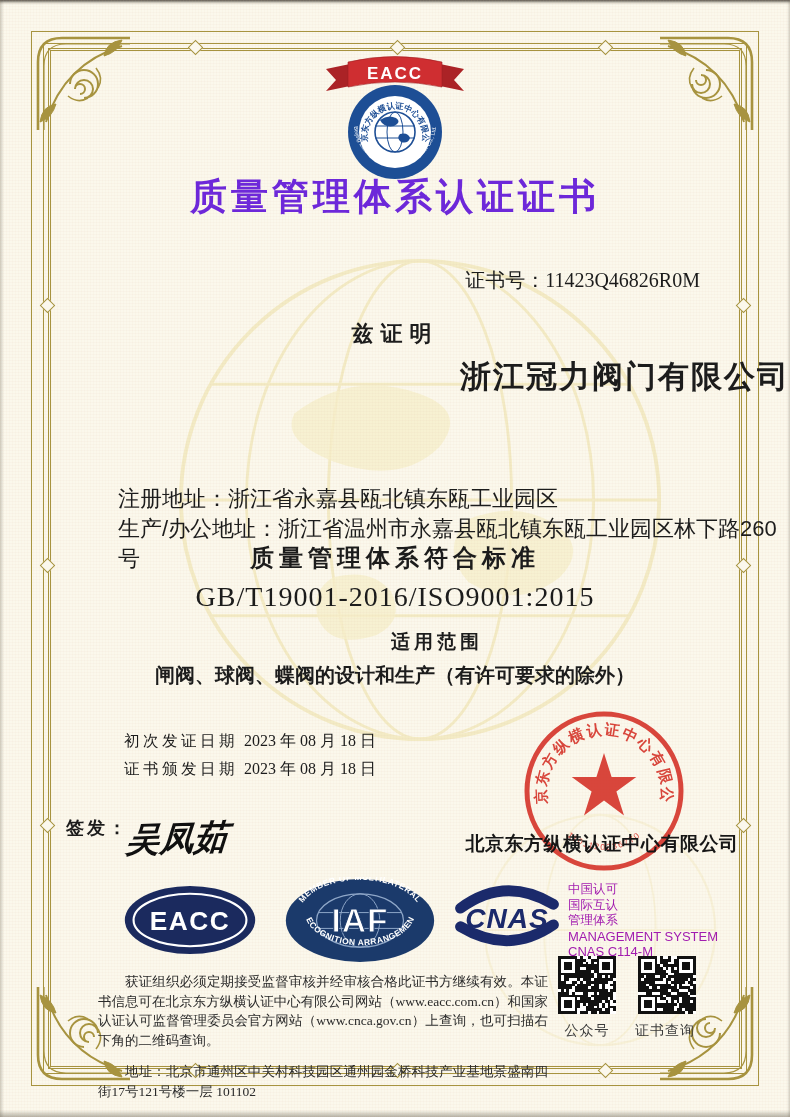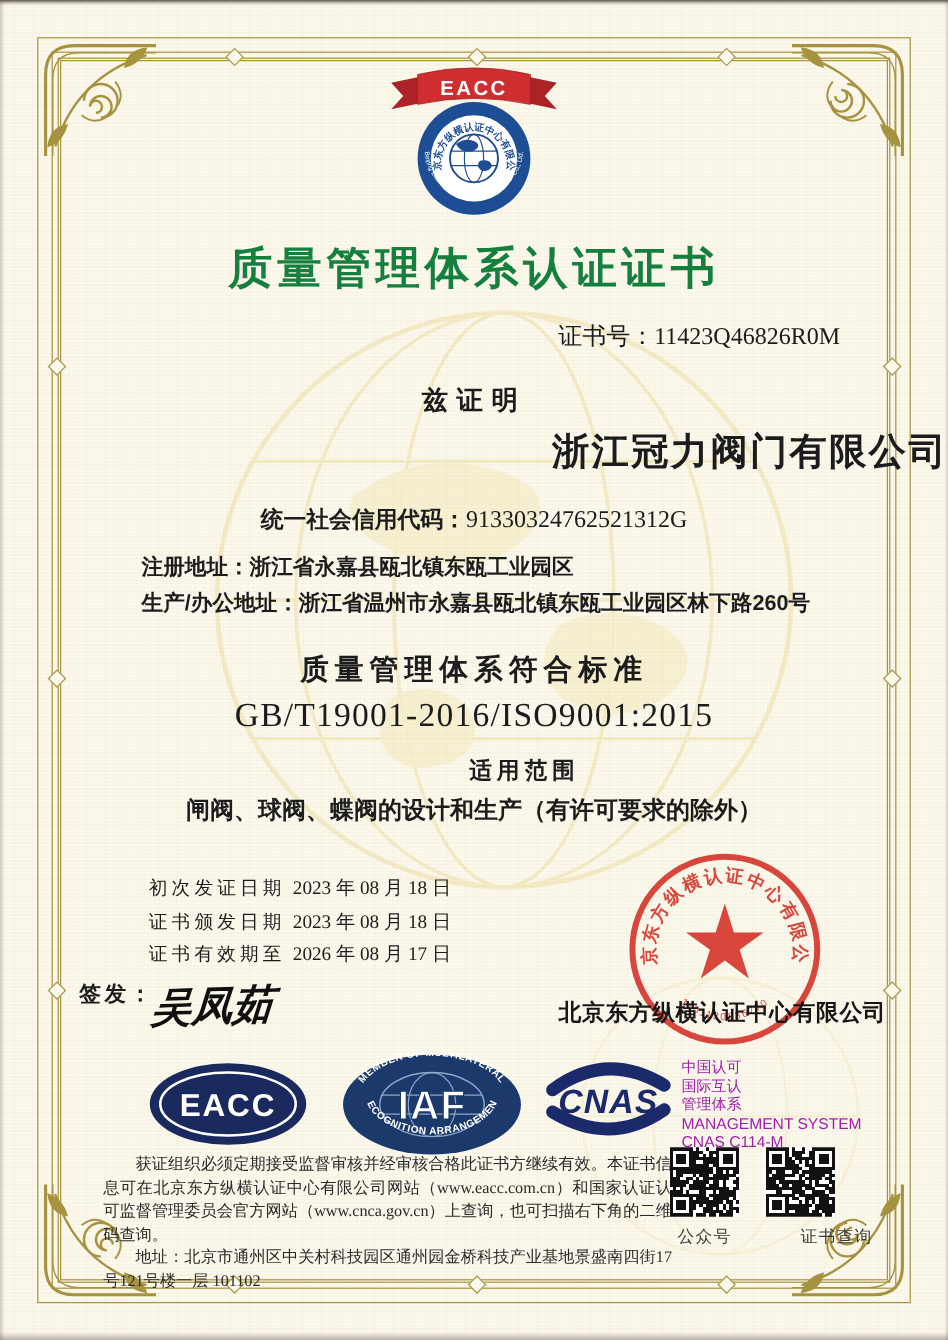--- a/index.html
+++ b/index.html
@@ -24,48 +24,48 @@
   .gold1{inset:31px;border:1.5px solid #a7933f;z-index:2;}
   .gold2{inset:43px;border:1px solid #a7933f;z-index:2;}
   .gold3{inset:48px;border:3px double #a7933f;z-index:2;}
   .corner{width:100px;height:100px;z-index:3;}
   .dia{width:9px;height:9px;border:1.5px solid #a7933f;background:#fbf8ec;transform:rotate(45deg);z-index:3;}
   
   .wm{z-index:0;pointer-events:none;}
   
   .z{z-index:4;}
   .center{left:0;width:100%;text-align:center;}
-  .title{top:199px;font-family:"Liberation Sans",sans-serif;font-weight:bold;font-size:37px;letter-spacing:4px;color:#15803d;}
+  .title{top:172px;font-family:"Liberation Sans",sans-serif;font-weight:bold;font-size:37px;letter-spacing:4px;color:#6d28d9;}
   .certno{top:267px;right:90px;font-size:20px;color:#1b1b1b;}
   .certify{top:319px;font-size:22px;font-weight:bold;letter-spacing:7px;}
   .company{top:356px;font-family:"Liberation Sans",sans-serif;font-weight:bold;font-size:31px;letter-spacing:2px;text-align:right;}
   .creditline{top:420px;font-size:20px;}
   .creditline .lab{font-family:"Liberation Sans",sans-serif;font-weight:bold;font-size:19px;}
-  .addr{left:118px;top:457px;font-family:"Liberation Sans",sans-serif;font-weight:bold;font-size:18px;line-height:30px;}
+  .addr{left:118px;top:484px;font-family:"Liberation Sans",sans-serif;font-weight:normal;font-size:22px;line-height:30px;}
   .stdhead{top:542px;font-size:24px;font-weight:bold;letter-spacing:5px;}
   .stdcode{top:581px;font-size:28px;letter-spacing:1px;}
   .scopehead{top:629px;font-size:19px;font-weight:bold;letter-spacing:4px;padding-left:42px;}
   .scopetext{top:662px;font-family:"Liberation Sans",sans-serif;font-weight:bold;font-size:20px;}
   .dates{left:124px;top:727px;font-size:16px;line-height:27.5px;}
   .dates .lab{display:inline-block;width:118px;letter-spacing:3.5px;font-size:15.5px;}
   .dates .val{margin-left:2px;}
   .seal{left:518px;top:705px;width:172px;height:172px;z-index:5;opacity:.93;}
   .issuer{left:452px;top:831px;width:300px;text-align:center;font-family:"Liberation Sans",sans-serif;
     font-weight:600;font-size:19px;letter-spacing:.5px;z-index:6;color:#161616;}
   .signlab{left:66px;top:816px;font-size:18px;letter-spacing:3px;z-index:4;font-weight:bold;}
   .signature{left:126px;top:816px;font-size:34px;font-weight:bold;font-style:italic;
     transform:rotate(-2deg) skewX(-6deg);z-index:4;color:#101010;}
   .logo-eacc{left:120px;top:884px;width:140px;height:72px;z-index:5;}
   .logo-iaf{left:282px;top:877px;width:156px;height:87px;z-index:5;}
   .logo-cnas{left:448px;top:884px;width:118px;height:64px;z-index:5;}
   .cnastext{left:568px;top:882px;width:170px;font-family:"Liberation Sans",sans-serif;
     font-size:12.5px;line-height:15.5px;color:#a21caf;z-index:5;}
   .cnastext .en{font-size:13px;}
   .footnote{left:86px;top:960px;width:474px;font-size:13.5px;line-height:19.5px;text-align:justify;color:#2a2a2a;z-index:5;}
-  .footnote p{margin:0;text-indent:2em;}
+  .footnote p{margin:12px;text-indent:2em;}
   .qr{width:58px;height:58px;background:#fff;z-index:5;}
   .qrlab{font-size:14px;color:#3a3a3a;text-align:center;z-index:5;letter-spacing:1px;}
   .badge{left:320px;top:56px;width:150px;height:128px;z-index:5;}
 </style>
 </head>
 <body>
 
 <div class="cert">
 
   <svg class="abs wm" style="left:150px;top:230px;width:540px;height:540px;opacity:.5" viewBox="0 0 560 560">
@@ -175,34 +175,32 @@
     <path d="M120,8 L144,13 L134,24 L144,35 L120,30 Z" fill="#ab2326"></path>
     <path d="M28,6 Q75,-5 122,6 L122,31 Q75,21 28,31 Z" fill="#cf2e31" stroke="#9e1f22" stroke-width=".6"></path>
     <text x="75" y="23" text-anchor="middle" font-size="17" font-weight="bold" fill="#ffffff" font-family="Liberation Sans, sans-serif" letter-spacing="2">EACC</text>
   </svg>
 
   <div class="abs center z title">质量管理体系认证证书</div>
   <div class="abs z certno"><span>证书号：</span><span>11423Q46826R0M</span></div>
 
   <div class="abs center z certify">兹证明</div>
   <div class="abs center z company">浙江冠力阀门有限公司</div>
-  <div class="abs center z creditline"><span class="lab">统一社会信用代码：</span><span>91330324762521312G</span></div>
   <div class="abs z addr">
     <div>注册地址：浙江省永嘉县瓯北镇东瓯工业园区</div>
     <div>生产/办公地址：浙江省温州市永嘉县瓯北镇东瓯工业园区林下路260号</div>
   </div>
   <div class="abs center z stdhead">质量管理体系符合标准</div>
   <div class="abs center z stdcode">GB/T19001-2016/ISO9001:2015</div>
   <div class="abs center z scopehead">适用范围</div>
   <div class="abs center z scopetext">闸阀、球阀、蝶阀的设计和生产（有许可要求的除外）</div>
 
   <div class="abs z dates">
     <div><span class="lab">初次发证日期</span><span class="val">2023 年 08 月 18 日</span></div>
     <div><span class="lab">证书颁发日期</span><span class="val">2023 年 08 月 18 日</span></div>
-    <div><span class="lab">证书有效期至</span><span class="val">2026 年 08 月 17 日</span></div>
   </div>
 
   <svg class="abs seal" viewBox="0 0 172 172">
     <circle cx="86" cy="86" r="77" fill="none" stroke="#d6392f" stroke-width="5"></circle>
     <polygon points="86,48 93.6,72 118.3,72 98.4,86.5 106,110.5 86,95.5 66,110.5 73.6,86.5 53.7,72 78.4,72" fill="#d6392f"></polygon>
     <path id="sealArc" d="M 31,106 A 58,58 0 1 1 141,106" fill="none"></path>
     <text font-size="15" fill="#d6392f" font-weight="bold" font-family="Liberation Sans, sans-serif" letter-spacing="2">
       <textPath href="#sealArc" startOffset="50%" text-anchor="middle">北京东方纵横认证中心有限公司</textPath>
     </text>
     <path id="sealNum" d="M 44,126 A 56,56 0 0 0 128,126" fill="none"></path>
@@ -697,15 +695,15 @@
         <rect x="1" y="1" width="5" height="5" fill="#fff"></rect>
         <rect x="2" y="2" width="3" height="3" fill="#111"></rect>
         <rect x="14" y="0" width="7" height="7"></rect>
         <rect x="15" y="1" width="5" height="5" fill="#fff"></rect>
         <rect x="16" y="2" width="3" height="3" fill="#111"></rect>
         <rect x="0" y="14" width="7" height="7"></rect>
         <rect x="1" y="15" width="5" height="5" fill="#fff"></rect>
         <rect x="2" y="16" width="3" height="3" fill="#111"></rect>
       </svg></div>
   <div class="abs qrlab" style="left:550px;top:1022px;width:74px">公众号</div>
-  <div class="abs qrlab" style="left:658px;top:1022px;width:78px">证书查询</div>
+  <div class="abs qrlab" style="left:626px;top:1022px;width:78px">证书查询</div>
 
 </div>
 
 </body></html>

